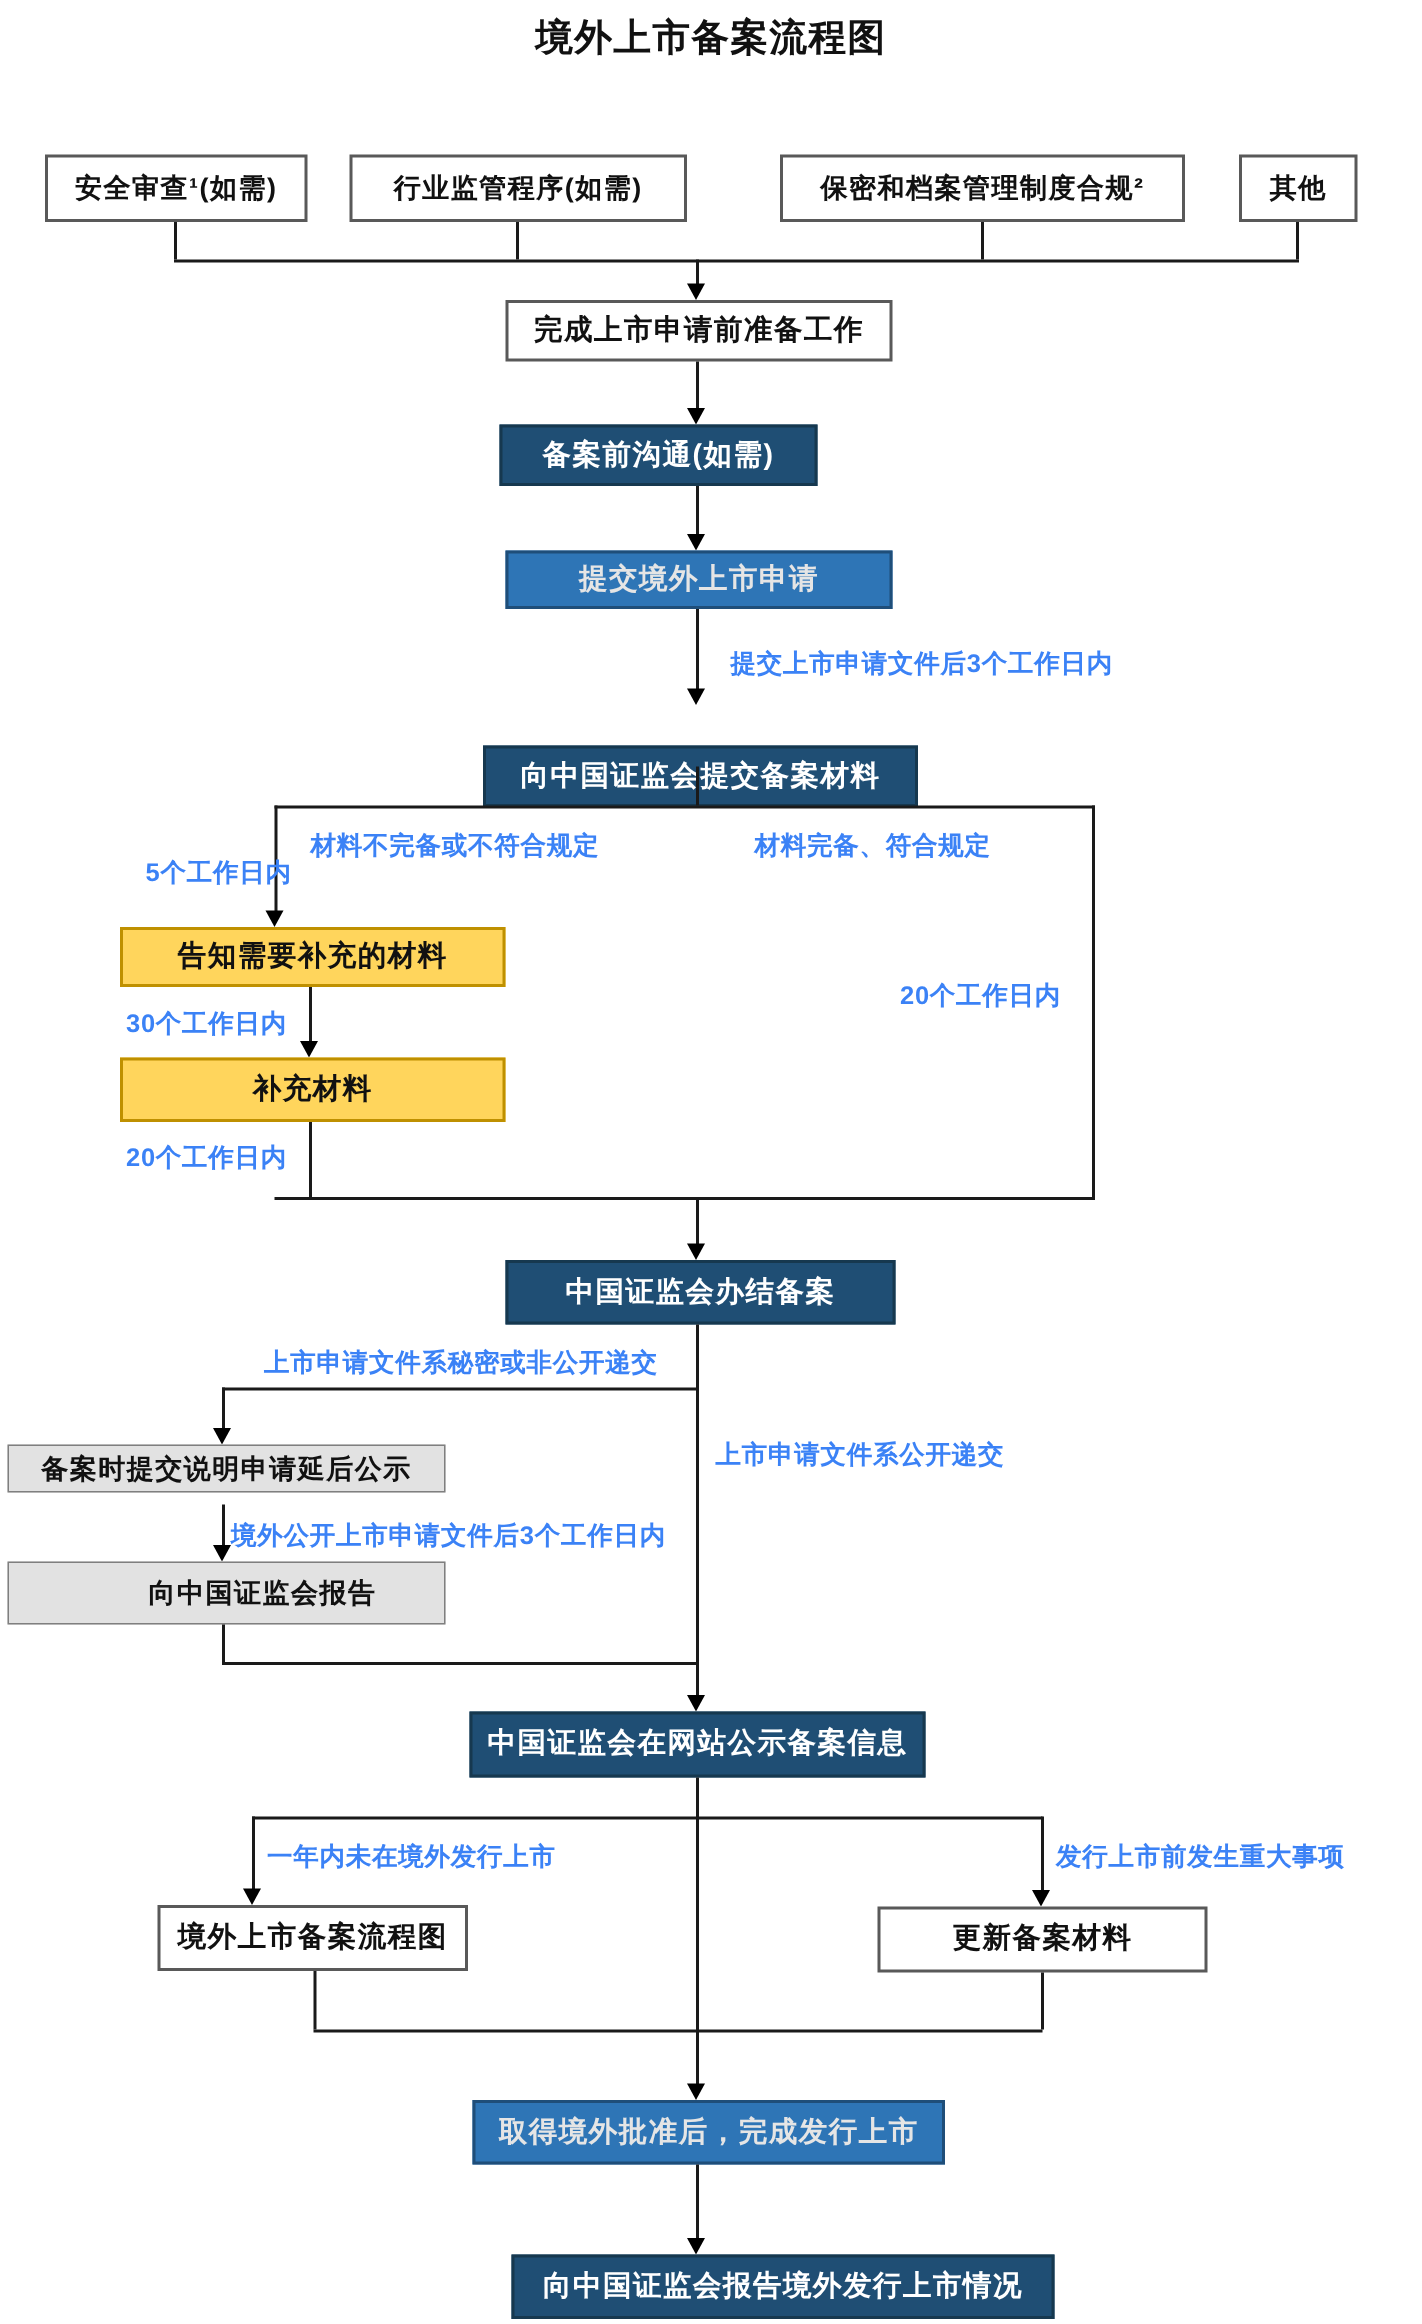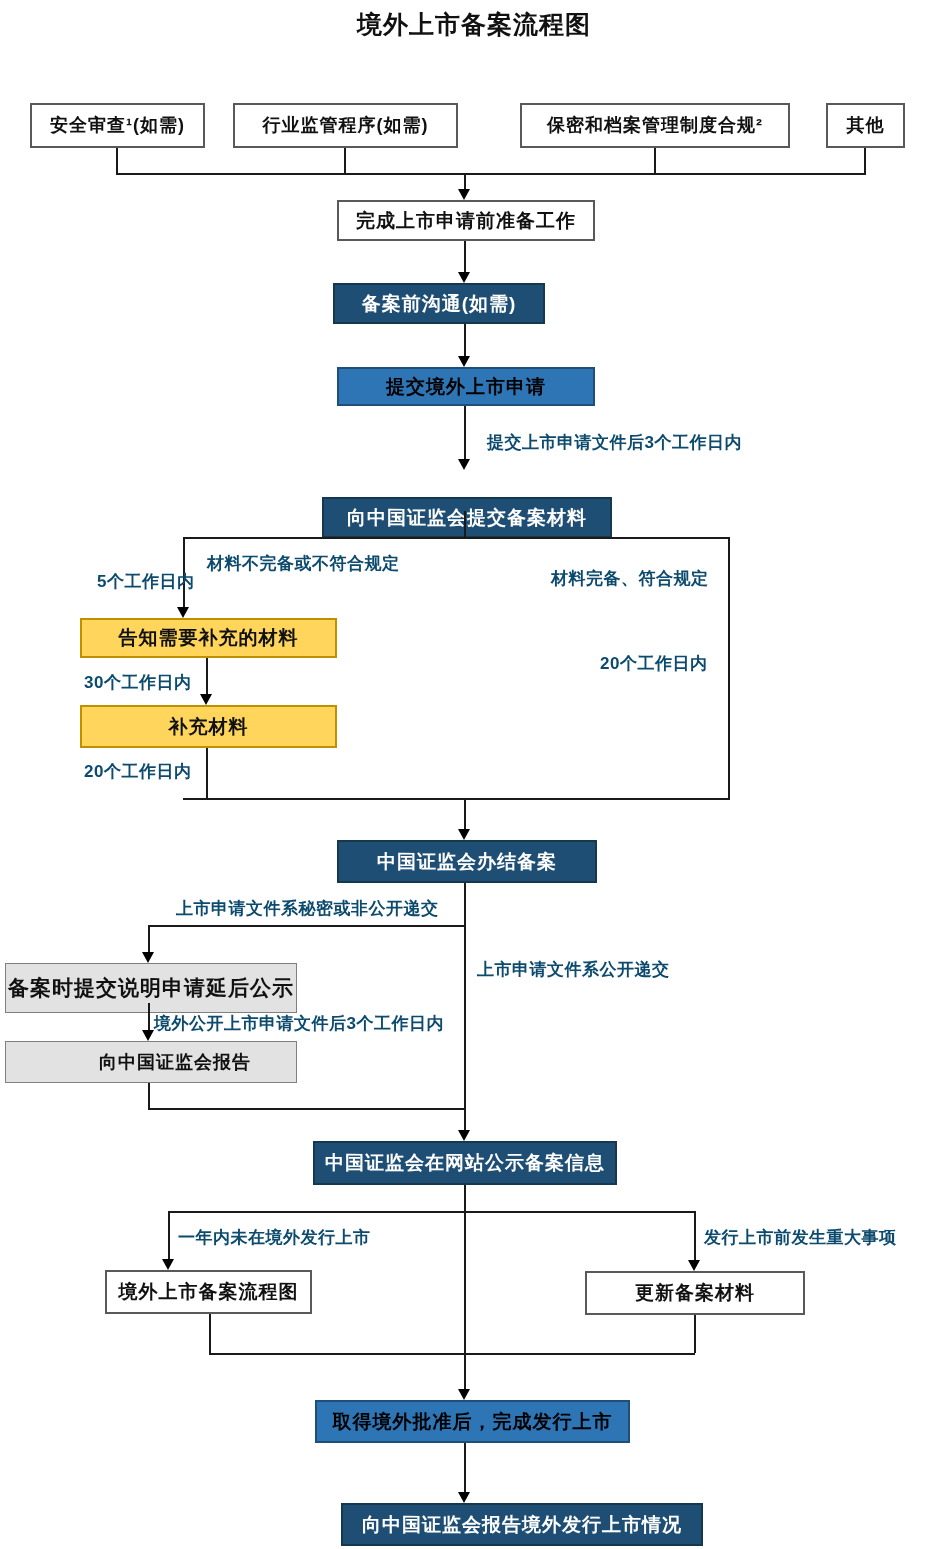--- a/index.html
+++ b/index.html
@@ -18,25 +18,25 @@
     position:absolute;left:0;top:8px;width:948px;text-align:center;
     font-size:25px;font-weight:bold;color:#111;letter-spacing:1px;
   }
   .box{
     position:absolute;display:flex;align-items:center;justify-content:center;
     text-align:center;font-weight:bold;box-sizing:border-box;
     font-size:19px;letter-spacing:1px;line-height:1.15;
   }
   .white{background:#ffffff;border:2px solid #595959;color:#111;}
   .dark{background:var(--dark-blue,#1F4E74);border:2px solid #16384F;color:#fff;}
-  .blue{background:var(--medium-blue,#2E75B6);border:2px solid #1F4E79;color:#000000;}
+  .blue{background:var(--medium-blue,#2E75B6);border:2px solid #1F4E79;color:#e5e5e5;}
   .yellow{background:var(--yellow,#FFD55C);border:2px solid #BF9000;color:#111;}
   .gray{background:var(--gray,#E2E2E2);border:1.5px solid #7F7F7F;color:#111;}
   .lbl{
-    position:absolute;font-size:17px;font-weight:bold;color:#0c4a6e;
+    position:absolute;font-size:17px;font-weight:bold;color:#3b82f6;
     white-space:nowrap;letter-spacing:0.5px;
   }
   .vl{position:absolute;width:1.5px;background:#1a1a1a;}
   .hl{position:absolute;height:1.5px;background:#1a1a1a;}
   .arr{
     position:absolute;width:0;height:0;
     border-left:6.5px solid transparent;border-right:6.5px solid transparent;
     border-top:11px solid #000;
   }
 </style>
@@ -76,21 +76,21 @@
   <div class="box dark" style="left:322px;top:470px;width:290px;height:41px;margin-top:27px;">向中国证监会提交备案材料</div>
   <div class="vl" style="left:464px;top:511px;height:26px;"></div>
 
   <div class="hl" style="left:183px;top:537px;width:547px;"></div>
   <div class="vl" style="left:728px;top:537px;height:262px;"></div>
   <div class="hl" style="left:183px;top:798px;width:547px;"></div>
   <div class="vl" style="left:183px;top:537px;height:71px;"></div>
   <div class="arr" style="left:177px;top:607px;"></div>
 
   <div class="lbl" style="left:207px;top:552px;">材料不完备或不符合规定</div>
-  <div class="lbl" style="left:503px;top:567px;margin-left:48px;">材料完备、符合规定</div>
+  <div class="lbl" style="left:503px;top:552px;">材料完备、符合规定</div>
   <div class="lbl" style="left:97px;top:570px;">5个工作日内</div>
   <div class="lbl" style="left:600px;top:652px;">20个工作日内</div>
 
   <div class="box yellow" style="left:80px;top:618px;width:257px;height:40px;">告知需要补充的材料</div>
   <div class="lbl" style="left:84px;top:671px;">30个工作日内</div>
   <div class="vl" style="left:206px;top:658px;height:37px;"></div>
   <div class="arr" style="left:200px;top:694px;"></div>
   <div class="box yellow" style="left:80px;top:705px;width:257px;height:43px;">补充材料</div>
   <div class="lbl" style="left:84px;top:760px;">20个工作日内</div>
   <div class="vl" style="left:206px;top:748px;height:51px;"></div>
@@ -99,21 +99,21 @@
   <div class="arr" style="left:458px;top:829px;"></div>
   <div class="box dark" style="left:337px;top:840px;width:260px;height:43px;">中国证监会办结备案</div>
 
   <div class="vl" style="left:464px;top:883px;height:248px;"></div>
   <div class="hl" style="left:148px;top:925px;width:317px;"></div>
   <div class="lbl" style="left:176px;top:897px;">上市申请文件系秘密或非公开递交</div>
   <div class="lbl" style="left:477px;top:958px;">上市申请文件系公开递交</div>
   <div class="vl" style="left:148px;top:925px;height:28px;"></div>
   <div class="arr" style="left:142px;top:952px;"></div>
 
-  <div class="box gray" style="left:5px;top:963px;width:292px;height:50px;font-size:21px;">备案时提交说明申请延后公示</div>
+  <div class="box gray" style="left:5px;top:963px;width:292px;height:32px;font-size:18px;">备案时提交说明申请延后公示</div>
   <div class="lbl" style="left:154px;top:1012px;">境外公开上市申请文件后3个工作日内</div>
   <div class="vl" style="left:148px;top:1003px;height:28px;"></div>
   <div class="arr" style="left:142px;top:1030px;"></div>
   <div class="box gray" style="left:5px;top:1041px;width:292px;height:42px;font-size:18px;padding-left:48px;">向中国证监会报告</div>
   <div class="vl" style="left:148px;top:1083px;height:25px;"></div>
   <div class="hl" style="left:148px;top:1108px;width:317px;"></div>
   <div class="arr" style="left:458px;top:1130px;"></div>
 
   <div class="box dark" style="left:313px;top:1141px;width:304px;height:44px;">中国证监会在网站公示备案信息</div>
 

